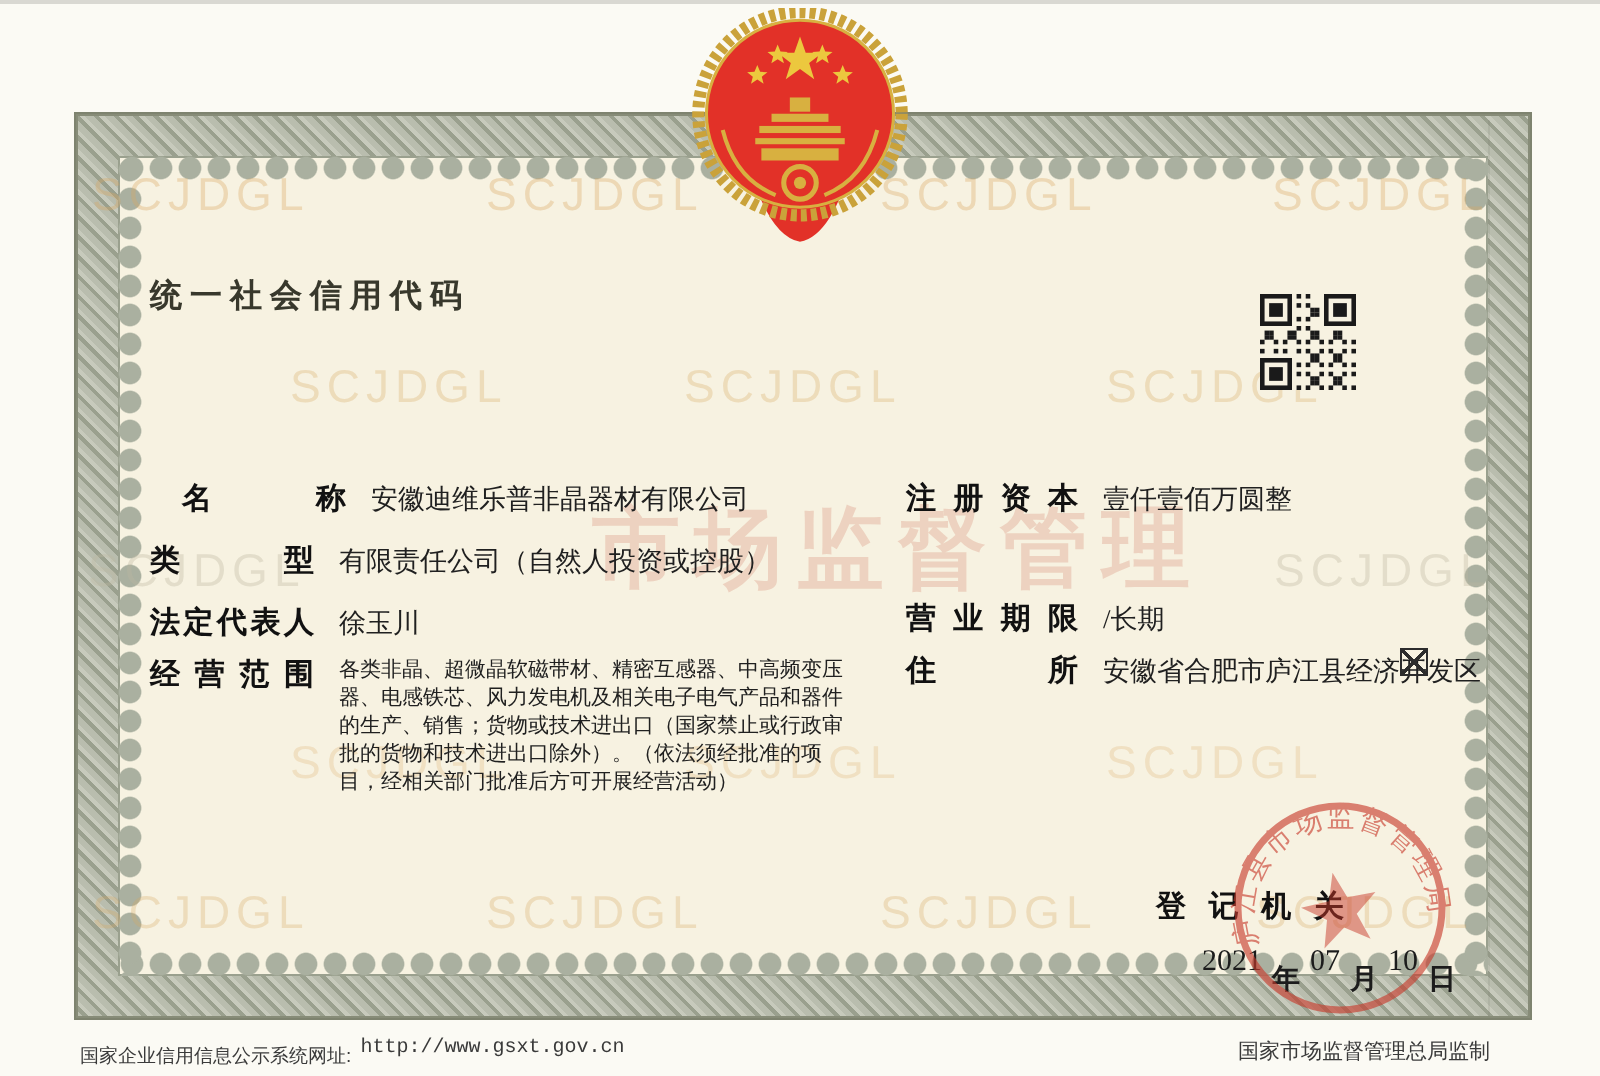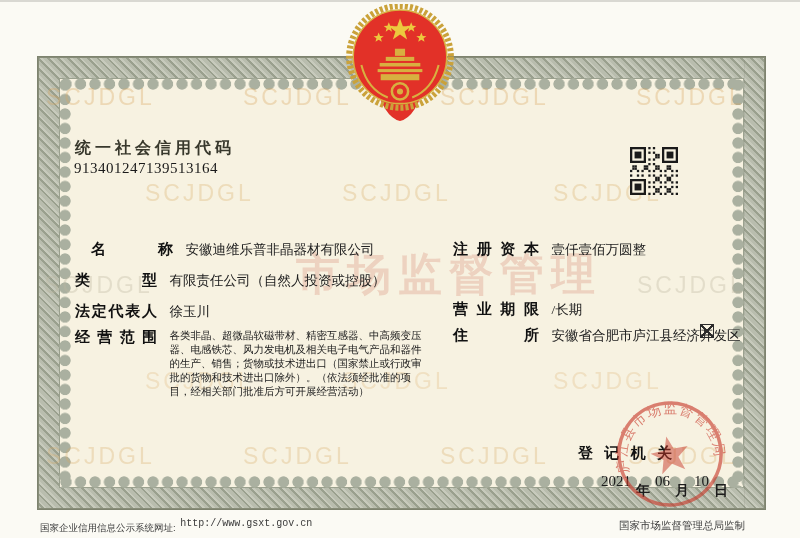--- a/index.html
+++ b/index.html
@@ -124,21 +124,20 @@
     <rect x="32" y="58" width="40" height="3.5" fill="#d8b040"></rect>
     <rect x="30" y="64" width="44" height="3" fill="#d8b040"></rect>
     <rect x="33" y="69" width="38" height="6" fill="#d8b040"></rect>
     <circle cx="52" cy="86" r="8" fill="none" stroke="#d8b040" stroke-width="2.5"></circle>
     <circle cx="52" cy="86" r="3" fill="#d8b040"></circle>
     <path d="M14,60 Q20,84 40,92" fill="none" stroke="#d8b040" stroke-width="2"></path>
     <path d="M90,60 Q84,84 64,92" fill="none" stroke="#d8b040" stroke-width="2"></path>
   </svg>
 
   <div class="credit-label">统一社会信用代码</div>
-  <div class="credit-code">913401247139513164</div>
 
   <svg class="qr" id="qr-svg" viewBox="0 0 48 48">
       <rect x="0" y="0" width="48" height="48" fill="#f7f2e1"></rect>
       <rect x="0" y="22.857142857142854" width="2.2857142857142856" height="2.2857142857142856" fill="#1a1a1a"></rect>
       <rect x="0" y="27.428571428571427" width="2.2857142857142856" height="2.2857142857142856" fill="#1a1a1a"></rect>
       <rect x="2.2857142857142856" y="18.285714285714285" width="2.2857142857142856" height="2.2857142857142856" fill="#1a1a1a"></rect>
       <rect x="2.2857142857142856" y="20.57142857142857" width="2.2857142857142856" height="2.2857142857142856" fill="#1a1a1a"></rect>
       <rect x="4.571428571428571" y="18.285714285714285" width="2.2857142857142856" height="2.2857142857142856" fill="#1a1a1a"></rect>
       <rect x="4.571428571428571" y="20.57142857142857" width="2.2857142857142856" height="2.2857142857142856" fill="#1a1a1a"></rect>
       <rect x="6.857142857142857" y="22.857142857142854" width="2.2857142857142856" height="2.2857142857142856" fill="#1a1a1a"></rect>
@@ -253,21 +252,21 @@
   </div>
   <div class="row" style="left:453px;top:326px;">
     <span class="flabel wR">住所</span>
     <span class="fvalue">安徽省合肥市庐江县经济开发区</span>
   </div>
 
   <div class="row registrar">
     <span class="flabel">登记机关</span>
   </div>
   <div class="dateline">
-    <span class="num">2021</span><span class="unit">年</span><span class="num">06</span><span class="unit">月</span><span class="num">10</span><span class="unit">日</span>
+    <span class="num">2021</span><span class="unit">年</span><span class="num">07</span><span class="unit">月</span><span class="num">10</span><span class="unit">日</span>
   </div>
 
   <svg class="seal" viewBox="0 0 128 128">
     <g transform="rotate(-12 64 64)">
       <circle cx="64" cy="64" r="51" fill="none" stroke="#c8392b" stroke-width="3.5"></circle>
       <polygon fill="#c8392b" opacity="0.8" points="64,46 68.7,59.5 83,59.8 71.6,68.5 75.8,82.2 64,74 52.2,82.2 56.4,68.5 45,59.8 59.3,59.5"></polygon>
       <defs>
         <path id="sealArc" d="M 22,80 A 44,44 0 1 1 106,80" fill="none"></path>
       </defs>
       <text font-size="14" fill="#c8392b" letter-spacing="1.5" font-family="Liberation Serif, serif">

